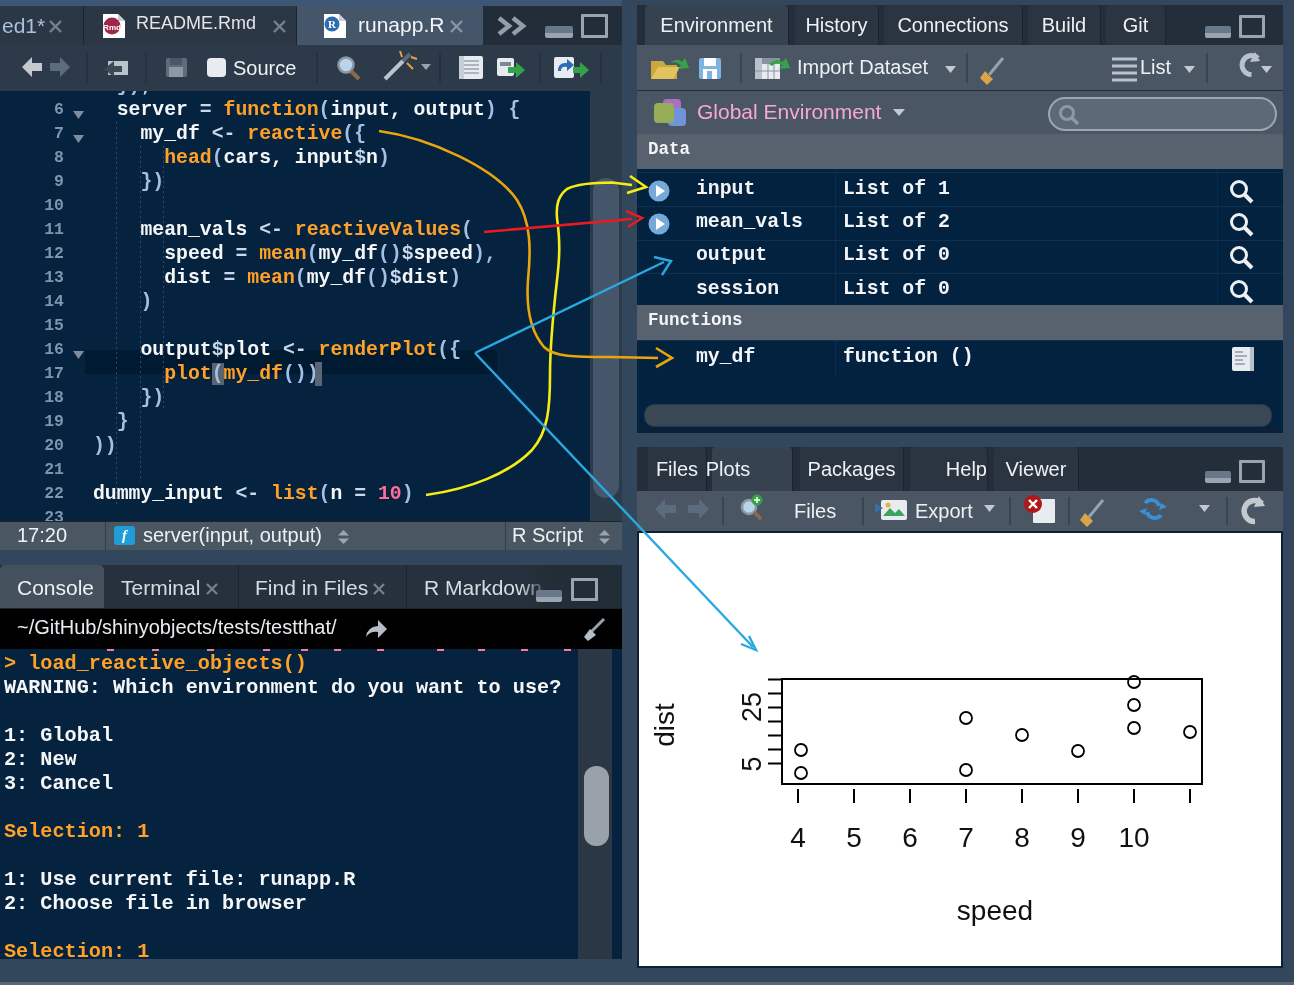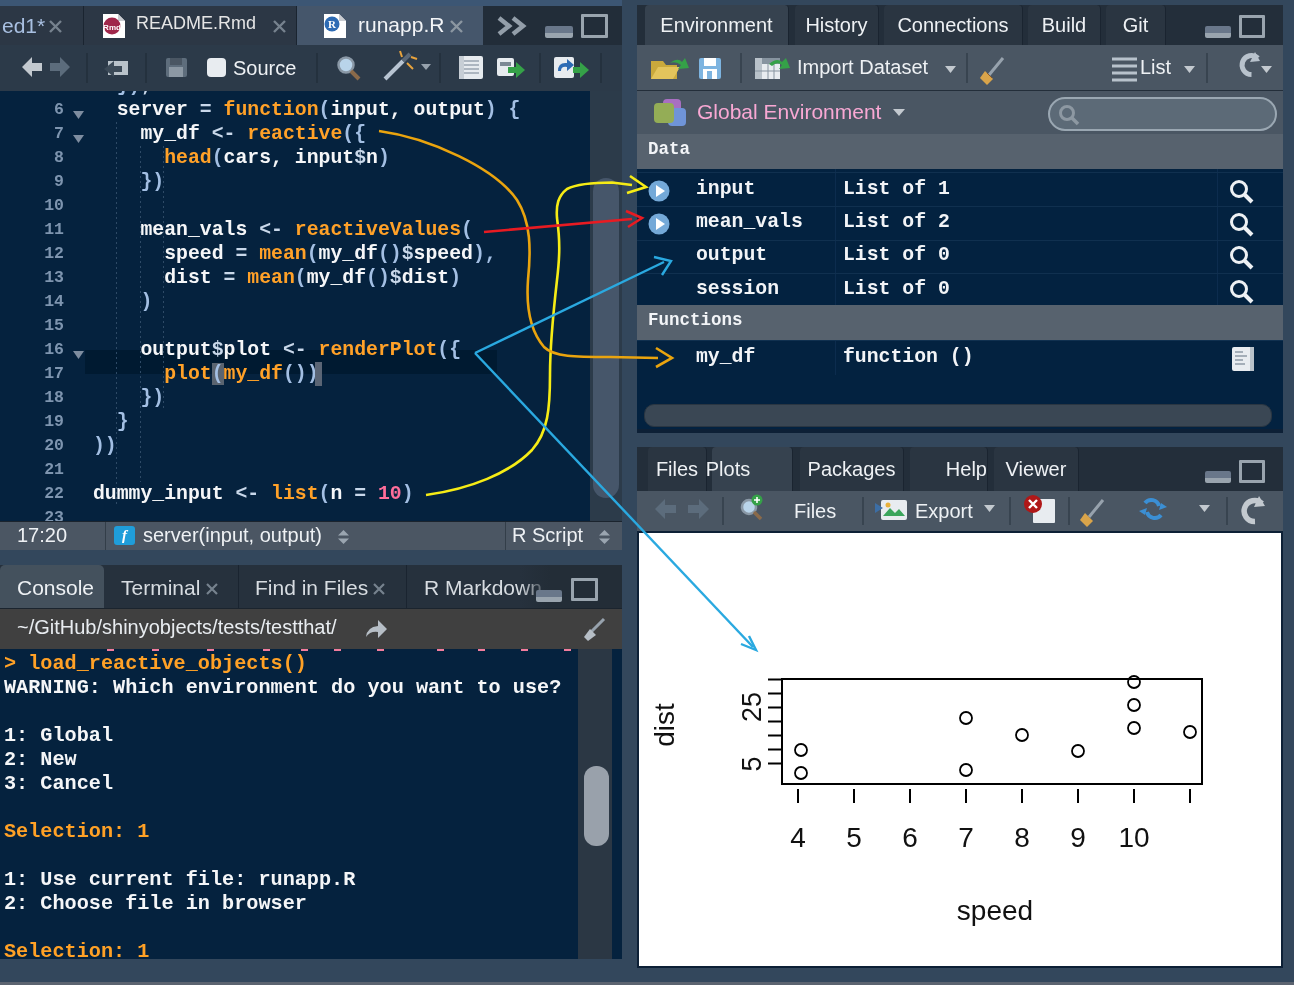--- a/index.html
+++ b/index.html
@@ -194,21 +194,21 @@
   <div class="abs tabtxt" style="left:255px;top:11px;color:#d7dce1">Find in Files</div>
   <div class="abs" style="left:372px;top:17px;width:14px;height:14px"><svg width="14" height="14">
         <path d="M2 2 L12 12 M12 2 L2 12" stroke="#76828e" stroke-width="2.2"></path>
       </svg></div>
   <div class="abs" style="left:406px;top:0;width:1px;height:43px;background:#1a2430"></div>
   <div class="abs tabtxt" style="left:424px;top:11px;color:#d7dce1">R Markdown</div>
   <div class="abs" style="left:520px;top:0;width:102px;height:43px;background:linear-gradient(90deg,rgba(35,45,55,0),#232d37 30%)"></div>
   <div class="abs" style="left:536px;top:25px;width:26px;height:7px;background:#69778a;border-bottom:5px solid #99a4ae;border-radius:2px"></div>
   <div class="abs" style="left:571px;top:13px;width:21px;height:17px;border:3px solid #99a4ae;border-radius:1px"></div>
 
-  <div class="abs" style="left:0;top:43px;width:622px;height:41px;background:#404040;border-top:1px solid #1b242e">
+  <div class="abs" style="left:0;top:43px;width:622px;height:41px;background:#000000;border-top:1px solid #1b242e">
     <div class="abs" style="left:17px;top:7px;font-size:20px;color:#e8ecf0">~/GitHub/shinyobjects/tests/testthat/</div>
     <div class="abs" style="left:362px;top:8px"><svg width="26" height="22">
           <path d="M4 20 q1 -10 12 -11 l0 -6 l9 9 l-9 9 l0 -6 q-8 -1 -12 5 z" fill="#b6bec6"></path>
         </svg></div>
     <div class="abs" style="left:578px;top:6px"><svg width="30" height="30">
           <line x1="26" y1="4" x2="12" y2="18" stroke="#97a2ad" stroke-width="3"></line>
           <path d="M12 14 l6 6 l-8 6 l-4 -4 z" fill="#b6bec6"></path>
         </svg></div>
   </div>
 

